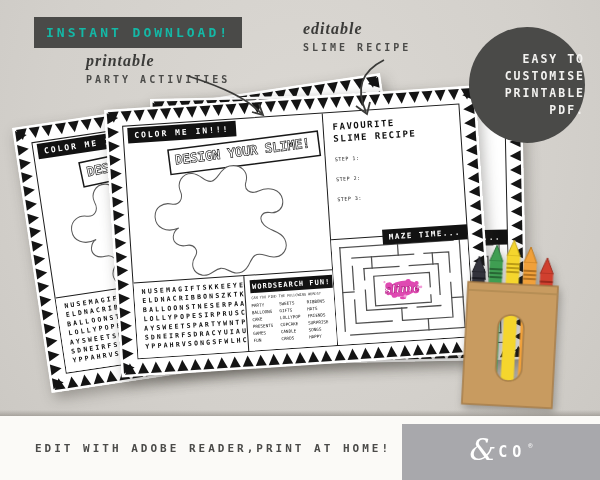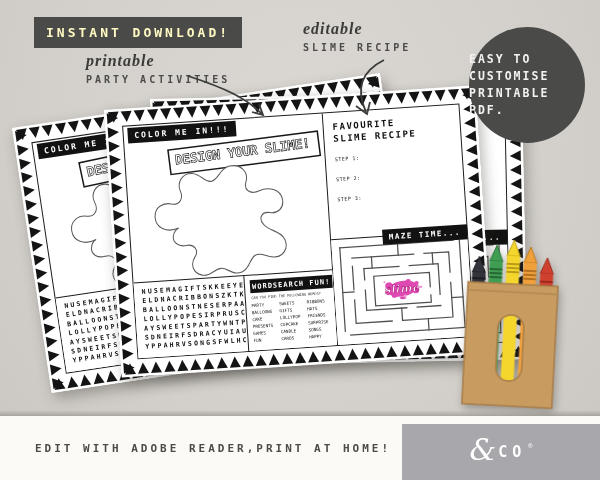--- a/index.html
+++ b/index.html
@@ -54,34 +54,34 @@
   .step:first-child{margin-top:24px;}
   .maze-box{flex:1;border-top:2px solid #1c1c1c;position:relative;background:#fff;}
   .maze-tag{position:absolute;top:-14px;right:-1px;font-size:15px;letter-spacing:3px;z-index:2;}
   .maze-svg{position:absolute;left:8px;top:8px;right:8px;bottom:8px;width:calc(100% - 16px);height:calc(100% - 16px);}
 
   
   .crayons{position:absolute;left:452px;top:236px;width:116px;height:178px;
            transform:rotate(3deg);z-index:14;filter:drop-shadow(2px 4px 4px rgba(50,45,40,.35));}
 
   
-  .instant{position:absolute;left:34px;top:17px;background:#4a4a48;color:#fef9c3;
+  .instant{position:absolute;left:34px;top:17px;background:#4a4a48;color:#14b8a6;
            font-size:13px;font-weight:700;letter-spacing:3px;padding:8px 12px;z-index:20;}
   .note{position:absolute;z-index:20;}
   .script{font-family:Liberation Serif, serif;font-style:italic;
           font-weight:700;font-size:16px;color:#3b3b39;letter-spacing:1px;}
   .caps{font-size:10px;letter-spacing:3px;color:#4b4b49;font-weight:700;margin-top:4px;}
   .note-printable{left:86px;top:52px;}
   .note-editable{left:303px;top:20px;}
   .arrow{position:absolute;z-index:20;}
   .arrow-1{left:180px;top:72px;}
   .arrow-2{left:330px;top:56px;}
   .circle-badge{position:absolute;left:469px;top:27px;width:116px;height:116px;border-radius:50%;
                 background:#4a4a48;z-index:20;display:flex;flex-direction:column;
-                align-items:flex-start;justify-content:center;}
+                align-items:flex-end;justify-content:center;}
   .circle-badge div{color:#f3f2f0;font-size:11.5px;font-weight:700;letter-spacing:2px;line-height:17px;}
 
   
   .bottom-strip{position:absolute;left:0;right:0;bottom:0;height:64px;background:#fbfaf7;z-index:30;}
   .bottom-strip::before{content:"";position:absolute;left:0;right:0;top:-6px;height:6px;
                         background:linear-gradient(to bottom, rgba(120,115,108,0), rgba(120,115,108,.45));}
   .edit-text{position:absolute;left:35px;top:26px;font-size:11px;font-weight:700;
              letter-spacing:3px;color:#4b4b49;white-space:nowrap;}
   .logo-box{position:absolute;right:0;bottom:0;width:198px;height:56px;background:#a8a8ac;z-index:31;
             display:flex;align-items:center;justify-content:center;}

